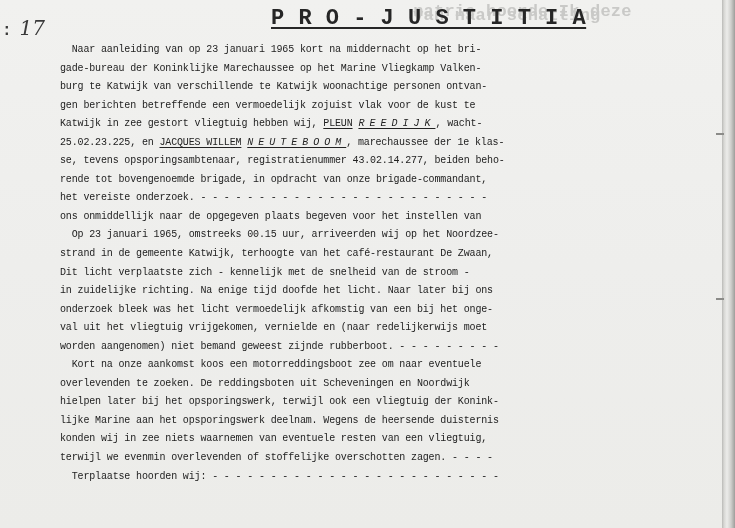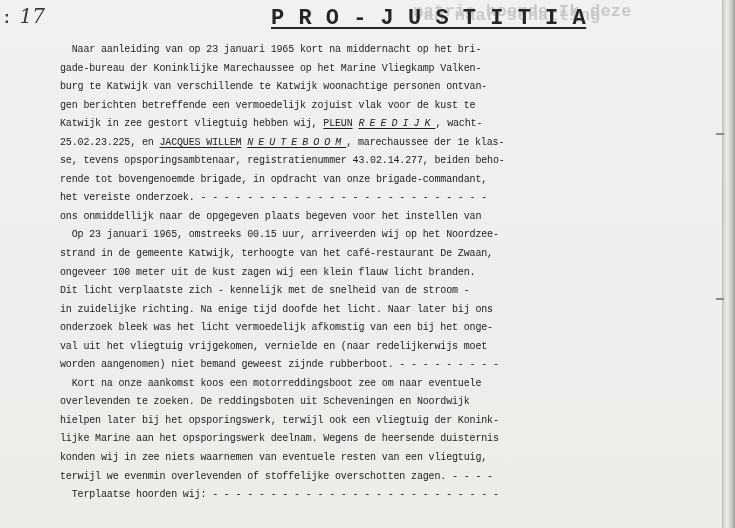--- a/index.html
+++ b/index.html
@@ -16,21 +16,21 @@
   .right-edge {
     position:absolute; left:722px; top:0; width:13px; height:528px;
     background:linear-gradient(90deg,#b9b9b6 0,#d7d7d4 2px,#ececea 5px,#cfcfcc 9px,#9d9d9a 13px);
   }
   .edge-tick { position:absolute; left:716px; width:8px; height:2px; background:#8b8b88; }
   .bleed {
     position:absolute; color:#c9c9c7; font-size:17px; white-space:pre; letter-spacing:0.2px;
     font-weight:bold;
   }
   .page-num {
-    position:absolute; left:2px; top:4px; font-size:20px; color:#3a3a3a;
+    position:absolute; left:2px; top:16px; font-size:20px; color:#3a3a3a;
     font-family:"DejaVu Serif",serif; font-style:italic;
   }
   .page-num .colon { font-style:normal; font-size:16px; margin-right:8px; font-family:"Liberation Mono",monospace; font-weight:bold;}
   .title {
     position:absolute; left:271px; top:6px; font-size:22px; font-weight:bold;
     letter-spacing:0.5px; white-space:pre; color:#262626;
   }
   .title .ul { text-decoration:underline; text-underline-offset:3px; }
   .body-text {
     position:absolute; left:60px; top:41px; width:660px;
@@ -59,21 +59,20 @@
     <div class="line">burg te Katwijk van verschillende te Katwijk woonachtige personen ontvan-</div>
     <div class="line">gen berichten betreffende een vermoedelijk zojuist vlak voor de kust te</div>
     <div class="line"><span>Katwijk in zee gestort vliegtuig hebben wij, </span><span class="u">PLEUN</span> <span class="u spaced">REEDIJK</span><span>, wacht-</span></div>
     <div class="line"><span>25.02.23.225, en </span><span class="u">JACQUES WILLEM</span> <span class="u spaced">NEUTEBOOM</span><span>, marechaussee der 1e klas-</span></div>
     <div class="line">se, tevens opsporingsambtenaar, registratienummer 43.02.14.277, beiden beho-</div>
     <div class="line">rende tot bovengenoemde brigade, in opdracht van onze brigade-commandant,</div>
     <div class="line">het vereiste onderzoek. - - - - - - - - - - - - - - - - - - - - - - - - -</div>
     <div class="line">ons onmiddellijk naar de opgegeven plaats begeven voor het instellen van</div>
     <div class="line">  Op 23 januari 1965, omstreeks 00.15 uur, arriveerden wij op het Noordzee-</div>
     <div class="line">strand in de gemeente Katwijk, terhoogte van het café-restaurant De Zwaan,</div>
-    <div class="line">ongeveer 100 meter uit de kust zagen wij een klein flauw licht branden.</div>
     <div class="line">Dit licht verplaatste zich - kennelijk met de snelheid van de stroom -</div>
     <div class="line">in zuidelijke richting. Na enige tijd doofde het licht. Naar later bij ons</div>
     <div class="line">onderzoek bleek was het licht vermoedelijk afkomstig van een bij het onge-</div>
     <div class="line">val uit het vliegtuig vrijgekomen, vernielde en (naar redelijkerwijs moet</div>
     <div class="line">worden aangenomen) niet bemand geweest zijnde rubberboot. - - - - - - - - -</div>
     <div class="line">  Kort na onze aankomst koos een motorreddingsboot zee om naar eventuele</div>
     <div class="line">overlevenden te zoeken. De reddingsboten uit Scheveningen en Noordwijk</div>
     <div class="line">hielpen later bij het opsporingswerk, terwijl ook een vliegtuig der Konink-</div>
     <div class="line">lijke Marine aan het opsporingswerk deelnam. Wegens de heersende duisternis</div>
     <div class="line">konden wij in zee niets waarnemen van eventuele resten van een vliegtuig,</div>

